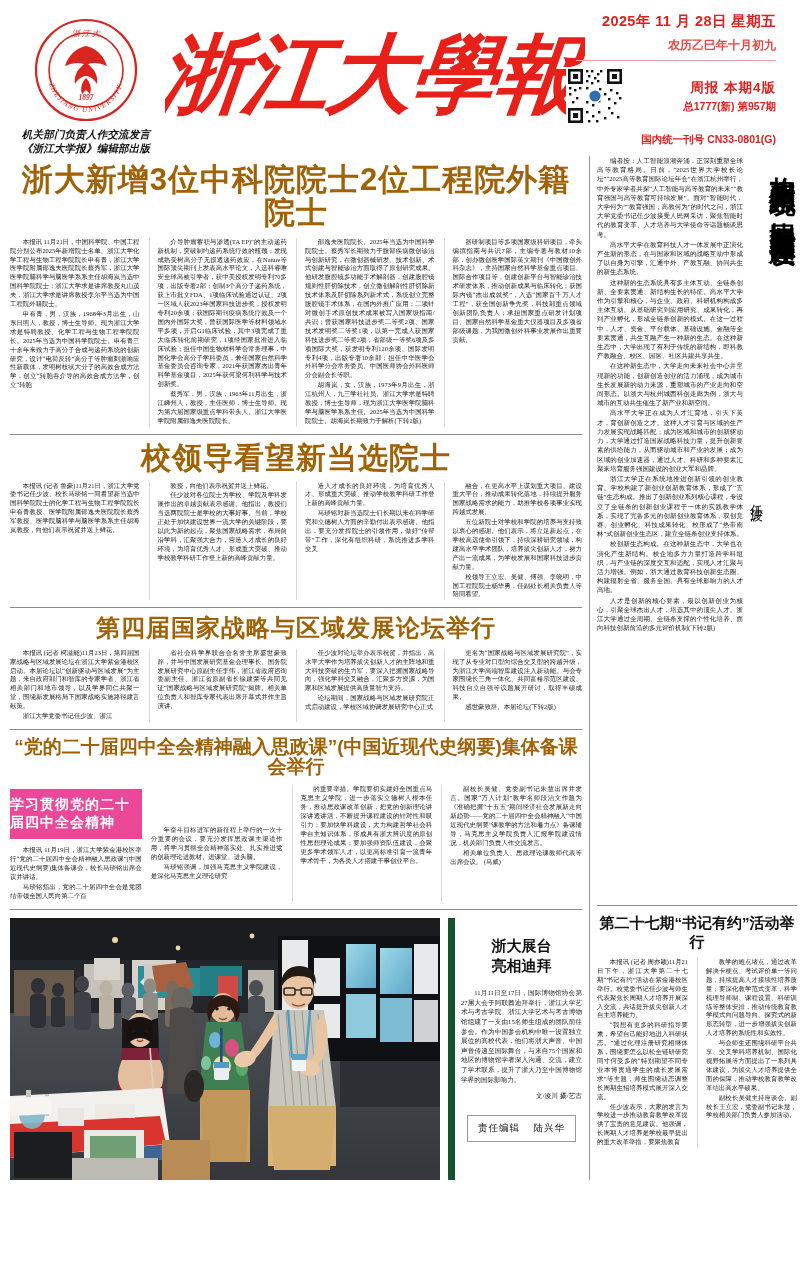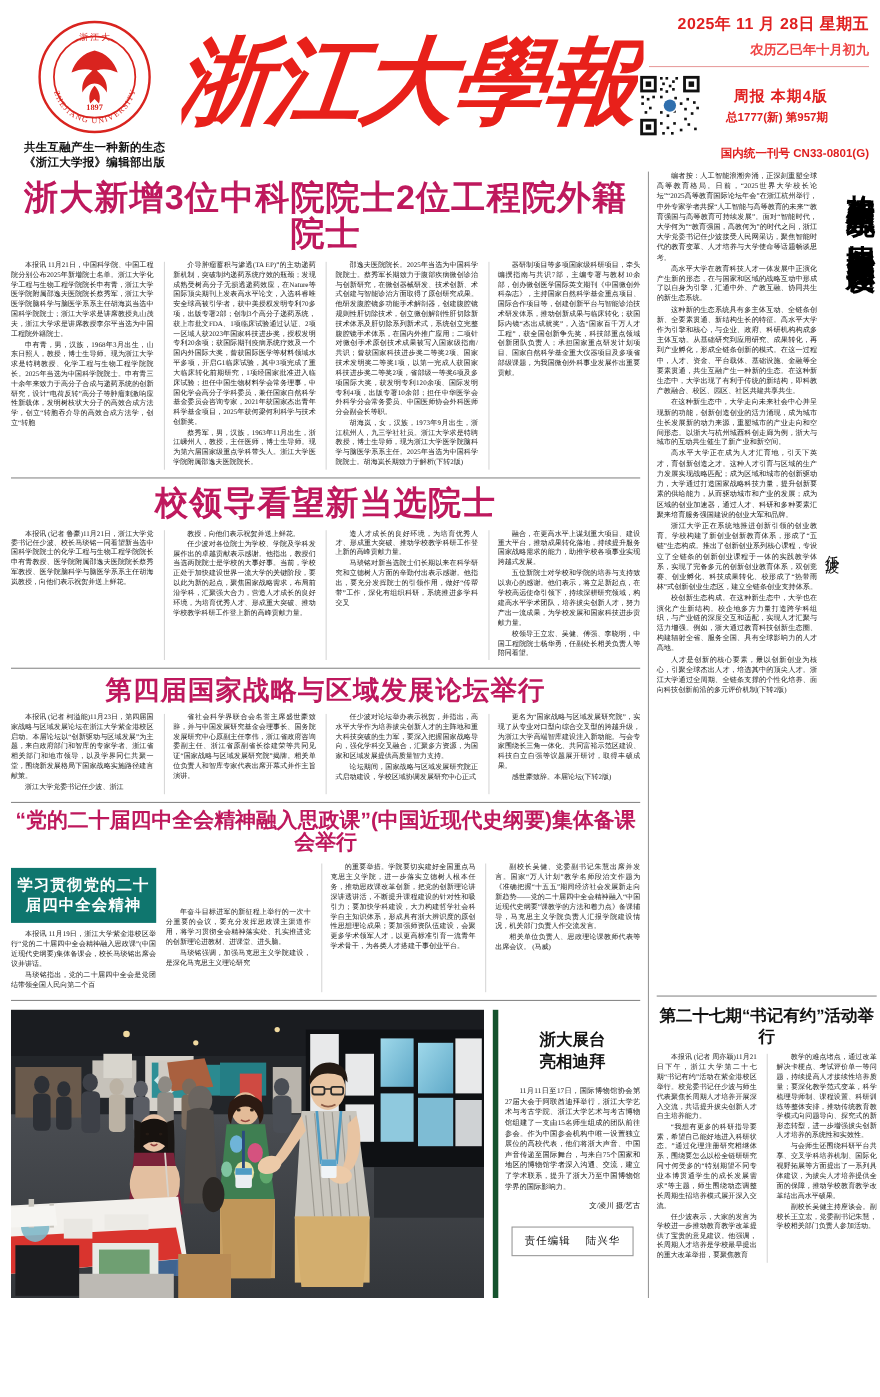--- a/index.html
+++ b/index.html
@@ -8,36 +8,36 @@
     background:#ffffff;
     font-family:"Liberation Serif", serif;
     color:#111;
     overflow:hidden;
     position:relative;
   }
   .page { width:800px; height:1270px; position:relative; }
 
   
   .masthead { position:relative; height:150px; padding:0 12px; box-sizing:border-box; }
-  .mh-left { position:absolute; left:18px; top:16px; width:136px; text-align:center; }
+  .mh-left { position:absolute; left:18px; top:16px; width:136px; text-align:center;font-style:italic; }
   .zju-seal { width:108px; height:108px; margin:0 auto; position:relative; }
   .zju-seal svg { display:block; }
   .mh-pub { margin-top:3px; font-size:10.5px; line-height:14px; color:#111;
             font-family:"Liberation Sans", sans-serif; font-weight:700; letter-spacing:.2px; }
 
   .mh-title { position:absolute; left:165px; top:24px; width:420px; height:104px; }
   .mh-title svg { display:block; }
 
-  .mh-right { position:absolute; right:10px; top:12px; width:210px; text-align:right; }
+  .mh-right { position:absolute; right:24px; top:12px; width:210px; text-align:right; }
   .mh-date { color:#e02020; font-weight:700; font-size:14.5px;
              font-family:"Liberation Sans", sans-serif; letter-spacing:.4px; }
   .mh-lunar { color:#ef4444; font-weight:700; font-size:12px; margin-top:6px;
               font-family:"Liberation Sans", sans-serif; }
   .mh-rule { height:1px; background:#e8a0a0; margin:6px 0 6px auto; width:200px; }
-  .mh-qrrow { display:flex; align-items:center; justify-content:flex-start; gap:22px; margin-top:2px; }
+  .mh-qrrow { display:flex; align-items:center; justify-content:space-between; gap:10px; margin-top:2px; }
   .qr { width:58px; height:58px; position:relative; flex:0 0 auto; }
   .qr svg { display:block; }
   .mh-issue { text-align:right; }
   .mh-issue .l1 { color:#e02020; font-weight:700; font-size:13.5px;
                   font-family:"Liberation Sans", sans-serif; letter-spacing:1px; }
   .mh-issue .l2 { color:#e02020; font-weight:700; font-size:10.5px; margin-top:3px;
                   font-family:"Liberation Sans", sans-serif; }
   .mh-cn { color:#e02020; font-weight:700; font-size:10.5px; margin-top:8px;
            font-family:"Liberation Sans", sans-serif; }
 
@@ -48,41 +48,41 @@
             font-family:"Liberation Sans", sans-serif; font-size:8.5px; }
 
   
   .content { position:relative; padding:6px 10px 0 10px; box-sizing:border-box; }
   .maincols { display:flex; gap:0; }
   .leftzone { width:572px; flex:0 0 572px; }
   .vsep { width:1px; background:#999; margin:0 7px; flex:0 0 1px; }
   .rightzone { width:200px; flex:0 0 200px; }
 
   
-  .hl { font-family:"Liberation Sans", sans-serif; font-weight:700; color:#be185d;
+  .hl { font-family:"Liberation Sans", sans-serif; font-weight:700; color:#a16207;
         text-align:center; line-height:1.06; letter-spacing:1px; }
   .hl-1 { font-size:31px; margin:8px 0 8px; }
   .hl-2 { font-size:30px; margin:6px 0 8px; }
   .hl-3 { font-size:24px; margin:2px 0 8px; }
   .hl-4 { font-size:19px; margin:4px 0 8px; letter-spacing:0px; }
 
   .hrule { height:1px; background:#8a8a8a; margin:7px 0; }
 
   
   .cols { display:flex; gap:9px; }
   .col { flex:1 1 0; min-width:0; }
   .col.sep { border-left:1px solid #d8d8d8; padding-left:8px; }
   .ptext { font-size:6.4px; line-height:8.9px; text-align:justify;
            color:#1a1a1a; font-family:"Liberation Serif", serif;
            text-indent:2em; margin:0 0 1px 0;
            -webkit-font-smoothing:none; }
 
   
-  .slogan { background:#0f766e; color:#fff; font-family:"Liberation Sans", sans-serif;
-            font-weight:700; font-size:14px; text-align:center; letter-spacing:1px;
+  .slogan { background:#ec4899; color:#fff; font-family:"Liberation Sans", sans-serif;
+            font-weight:700; font-size:14px; text-align:left; letter-spacing:1px;
             padding:7px 0; margin:4px 0 7px 0; }
 
   
   .op-wrap { display:flex; flex-direction:row-reverse; gap:4px; height:742px; }
   .op-vtitle { writing-mode:vertical-rl; text-orientation:upright;
                font-family:"Liberation Sans", sans-serif; font-weight:700;
                font-size:26px; line-height:1.08; letter-spacing:2px; color:#000;
                height:742px; }
   .op-vauthor { writing-mode:vertical-rl; text-orientation:upright;
                 font-family:"Liberation Serif", serif; font-size:13px;
@@ -92,21 +92,21 @@
 
   
   .rl-title { font-family:"Liberation Sans", sans-serif; font-weight:700;
               font-size:15px; text-align:center; letter-spacing:0px; margin:8px 0 6px; }
 
   
   .photoblock { display:flex; gap:8px; margin-top:8px; }
   .photo { width:430px; height:262px; flex:0 0 430px; position:relative; overflow:hidden;
            background:#2a2d31; }
   .photo svg { display:block; }
-  .photo-side { flex:1 1 auto; padding-left:6px; border-left:5px solid #14532d; }
+  .photo-side { flex:1 1 auto; padding-left:6px; border-left:7px solid #14532d; }
   .ph-title { font-family:"Liberation Sans", sans-serif; font-weight:700;
               font-size:15px; text-align:center; line-height:1.35; margin:18px 0 12px; }
   .ph-cap { font-size:6.6px; line-height:9.6px; text-align:justify; text-indent:2em;
             color:#1a1a1a; }
   .ph-credit { text-align:right; font-size:6.8px; margin-top:4px; }
   .editorbox { margin:14px 6px 0 6px; border:1px solid #999; text-align:center;
                font-family:Liberation Serif, serif; font-size:9.5px;
                padding:6px 0; letter-spacing:1px; color:#111; }
 </style>
 </head>
@@ -128,21 +128,21 @@
           <path d="M54 62 C50 66 48 72 50 78 L54 74 L58 78 C60 72 58 66 54 62 Z" fill="#d9241f"></path>
           <text x="54" y="20" font-size="8" fill="#d9241f" text-anchor="middle" font-family="Liberation Serif, serif">浙 江 大</text>
           <text x="54" y="84" font-size="7.5" fill="#d9241f" text-anchor="middle" font-family="Liberation Serif, serif" font-weight="bold">1897</text>
           <path id="arcpath" d="M 16 58 A 38 38 0 0 0 92 58" fill="none"></path>
           <text font-size="7.2" fill="#d9241f" font-family="Liberation Serif, serif" letter-spacing="1.2">
             <textPath href="#arcpath" startOffset="8%">ZHEJIANG UNIVERSITY</textPath>
           </text>
         </svg>
       </div>
       <div class="mh-pub">
-        <div>共生互融产生一种新的生态</div>
+        <div>机关部门负责人作交流发言</div>
         <div>《浙江大学报》编辑部出版</div>
       </div>
     </div>
 
     <div class="mh-title">
       <svg width="420" height="104" viewBox="0 0 420 104">
         <text x="0" y="80" font-family="Liberation Serif, serif" font-size="86" font-weight="bold" fill="#e8201a" font-style="italic" letter-spacing="-2" transform="skewX(-6)">浙江大學報</text>
       </svg>
     </div>
 

